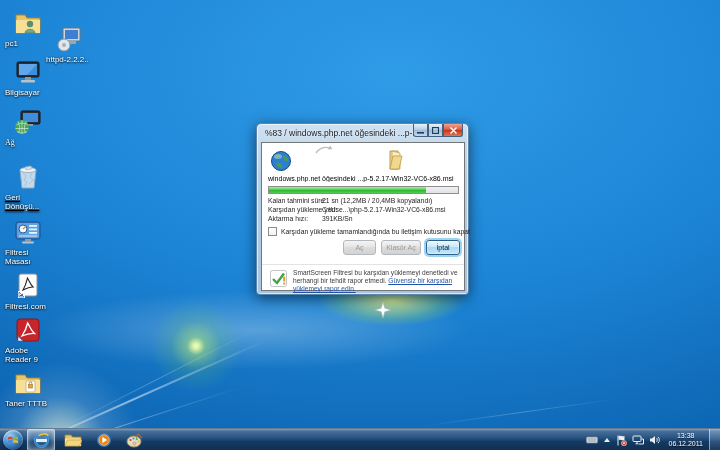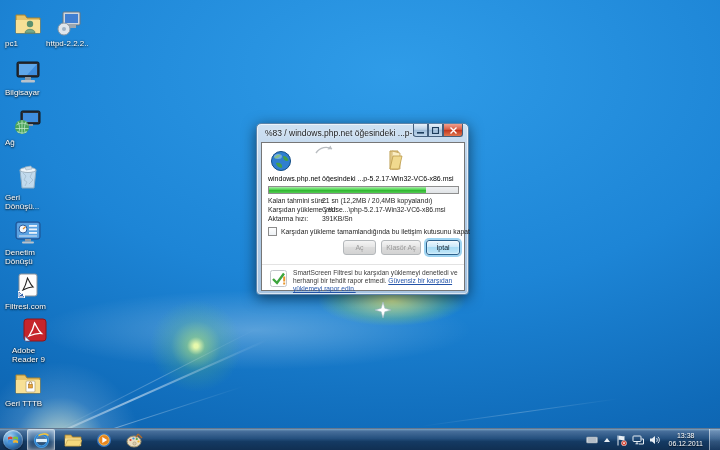--- a/index.html
+++ b/index.html
@@ -97,21 +97,21 @@
 <div class="dicon" style="left:5px; top:8px;">
   <svg class="ig" viewBox="0 0 30 30">
     <path d="M3 7 L12 7 L14 10 L27 10 L27 25 L3 25 Z" fill="#e9c468" stroke="#a8832e" stroke-width="1"></path>
     <path d="M3 12 L27 12 L27 25 L3 25 Z" fill="#f7e096"></path>
     <circle cx="17" cy="16" r="3.2" fill="#5a8f6e"></circle>
     <path d="M12 25 C12 20 22 20 22 25 Z" fill="#76a98a" stroke="#4c7a5e" stroke-width=".6"></path>
   </svg>
   <div class="lbl">pc1</div>
 </div>
 
-<div class="dicon" style="left:46px; top:8px;">
+<div class="dicon" style="left:46px; top:24px;">
   <svg class="ig" viewBox="0 0 30 30">
     <rect x="9" y="4" width="17" height="13" rx="1" fill="#cdd6df" stroke="#6b7680"></rect>
     <rect x="11" y="6" width="13" height="9" fill="#3f7fd2"></rect>
     <rect x="13" y="17" width="9" height="3" fill="#9aa6b0"></rect>
     <circle cx="10" cy="21" r="6" fill="#dfe6ec" stroke="#8d99a3"></circle>
     <circle cx="10" cy="21" r="2" fill="#9fb4c6"></circle>
   </svg>
   <div class="lbl">httpd-2.2.2..</div>
 </div>
 
@@ -119,32 +119,32 @@
   <svg class="ig" viewBox="0 0 30 30">
     <rect x="4" y="5" width="22" height="15" rx="1.5" fill="#2a2f36" stroke="#11151a"></rect>
     <rect x="6" y="7" width="18" height="11" fill="#3f8ede"></rect>
     <path d="M6 7 L24 7 L14 18 L6 18 Z" fill="#6db2f0" opacity=".7"></path>
     <rect x="12" y="20" width="6" height="3" fill="#8d99a3"></rect>
     <rect x="8" y="23" width="14" height="2.5" rx="1" fill="#b9c3cc"></rect>
   </svg>
   <div class="lbl">Bilgisayar</div>
 </div>
 
-<div class="dicon" style="left:5px; top:107px;">
+<div class="dicon" style="left:5px; top:107px;font-family:Liberation Serif, serif;">
   <svg class="ig" viewBox="0 0 30 30">
     <rect x="8" y="4" width="19" height="13" rx="1.5" fill="#2a2f36" stroke="#11151a"></rect>
     <rect x="10" y="6" width="15" height="9" fill="#3f8ede"></rect>
     <rect x="14" y="17" width="6" height="2" fill="#8d99a3"></rect>
     <circle cx="9" cy="20" r="7" fill="#49a35a"></circle>
     <path d="M3.5 18 C7 15.5 12 15.5 14.8 18 M2.5 21.5 L15.5 21.5 M4 24.5 C7.5 26.5 11.5 26.5 14 24.5 M9 13.2 L9 26.8 M5 14.5 C7 19 7 23 5.6 25.8 M13 14.5 C11 19 11 23 12.4 25.8" stroke="#bfe7c7" stroke-width=".8" fill="none"></path>
   </svg>
   <div class="lbl">Ağ</div>
 </div>
 
-<div class="dicon" style="left:5px; top:162px;">
+<div class="dicon" style="left:5px; top:162px;text-decoration:underline;">
   <svg class="ig" viewBox="0 0 30 30">
     <path d="M7 8 L23 8 L21 26 L9 26 Z" fill="#dfeaf2" opacity=".85" stroke="#9fb2c0"></path>
     <ellipse cx="15" cy="8" rx="8" ry="2.5" fill="#eef5fa" stroke="#9fb2c0"></ellipse>
     <path d="M10 11 L13 14 L11 18 L14 20 L12 24" stroke="#aac2d4" stroke-width="1" fill="none"></path>
     <path d="M19 11 L17 15 L20 18 L16 22" stroke="#aac2d4" stroke-width="1" fill="none"></path>
     <path d="M12 5 L18 4 L19 7 L13 8 Z" fill="#cfdde8" stroke="#9fb2c0" stroke-width=".6"></path>
   </svg>
   <div class="lbl">Geri Dönüşü...</div>
 </div>
 
@@ -154,52 +154,52 @@
     <rect x="4" y="6" width="22" height="15" rx="1.5" fill="#5aa2e2"></rect>
     <circle cx="10" cy="12" r="4" fill="#f3f7fb" stroke="#2a5d9e"></circle>
     <path d="M10 12 L12.5 9.8" stroke="#e08a2a" stroke-width="1.2"></path>
     <rect x="16" y="8" width="8" height="1.8" fill="#eaf2fa"></rect>
     <rect x="16" y="11.5" width="8" height="1.8" fill="#eaf2fa"></rect>
     <rect x="16" y="15" width="8" height="1.8" fill="#eaf2fa"></rect>
     <rect x="6" y="18" width="18" height="2" fill="#9cc4ea"></rect>
     <rect x="12" y="22" width="6" height="2.5" fill="#8d99a3"></rect>
     <rect x="9" y="24.5" width="12" height="2" rx="1" fill="#b9c3cc"></rect>
   </svg>
-  <div class="lbl">Denetim Dönüşü</div>
+  <div class="lbl">Filtresi Masası</div>
 </div>
 
 <div class="dicon" style="left:5px; top:271px;">
   <svg class="ig" viewBox="0 0 30 30">
     <rect x="6" y="3" width="18" height="22" rx="2" fill="#fdfdfd" stroke="#8a9199"></rect>
     <path d="M10 19 C13 14 14 9 14.5 7 C16 9 17 13 20 16 C17.5 16 13 17.5 10 19 Z" fill="none" stroke="#222" stroke-width="1.1"></path>
     <rect x="5" y="20" width="7" height="7" fill="#fff" stroke="#6b7challenge680" stroke-width="0"></rect>
     <path d="M6 26 L6 21 L11 26 Z" fill="#fff" stroke="#4a6fae" stroke-width=".8"></path>
     <path d="M7 24.5 L9.5 24.5 L9.5 22.8" stroke="#2e5fa8" stroke-width="1" fill="none"></path>
   </svg>
   <div class="lbl">Filtresi.com</div>
 </div>
 
-<div class="dicon" style="left:12px; top:315px;">
+<div class="dicon" style="left:5px; top:315px;">
   <svg class="ig" viewBox="0 0 30 30">
     <rect x="4" y="4" width="22" height="22" rx="3" fill="#c6252b" stroke="#8e1418"></rect>
     <path d="M9 21 C13 15 14.2 10 14.6 8 C16.5 10.5 17.5 15 21.5 18.5 C18 18.2 12.5 19.5 9 21 Z" fill="none" stroke="#fff" stroke-width="1.3"></path>
     <path d="M5 26 L5 21.5 L10 26 Z" fill="#fff" stroke="#4a6fae" stroke-width=".7"></path>
   </svg>
   <div class="lbl">Adobe Reader 9</div>
 </div>
 
 <div class="dicon" style="left:5px; top:368px;">
   <svg class="ig" viewBox="0 0 30 30">
     <path d="M3 7 L12 7 L14 10 L27 10 L27 25 L3 25 Z" fill="#e9c468" stroke="#a8832e" stroke-width="1"></path>
     <path d="M3 12 L27 12 L27 25 L3 25 Z" fill="#f7e096"></path>
     <rect x="13" y="13" width="9" height="11" rx="1" fill="#fdfdfd" stroke="#b4a06a" stroke-width=".7"></rect>
     <rect x="15.5" y="16.5" width="4" height="3.5" fill="#e8a23c" stroke="#a8741e" stroke-width=".6"></rect>
     <path d="M16.2 16.5 L16.2 15.2 A1.3 1.3 0 0 1 18.8 15.2 L18.8 16.5" stroke="#a8741e" stroke-width=".8" fill="none"></path>
   </svg>
-  <div class="lbl">Geri TTTB</div>
+  <div class="lbl">Taner TTTB</div>
 </div>
 
 <div class="dlg">
   <div class="dlg-title">%83 / windows.php.net öğesindeki ...p-5.2.17-Win32-VC...</div>
   <div class="winbtns">
     <div class="wb first">
       <svg width="7" height="7">
           <rect x="0" y="5" width="7" height="1.6" fill="#1d3d5c"></rect>
         </svg>
     </div>

